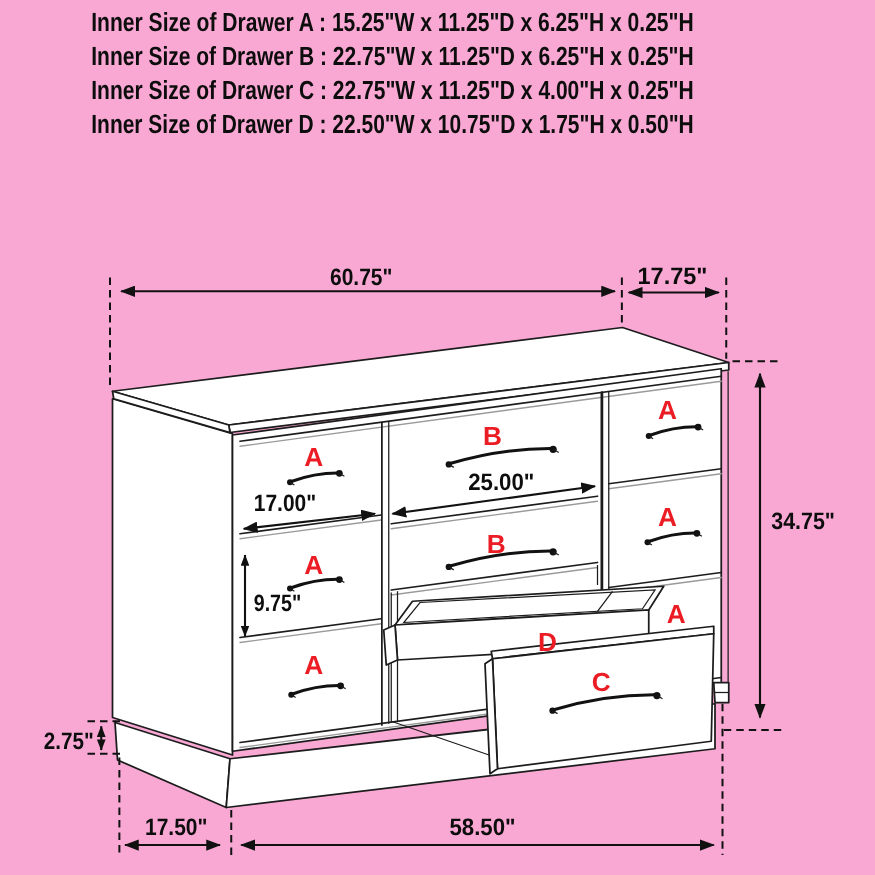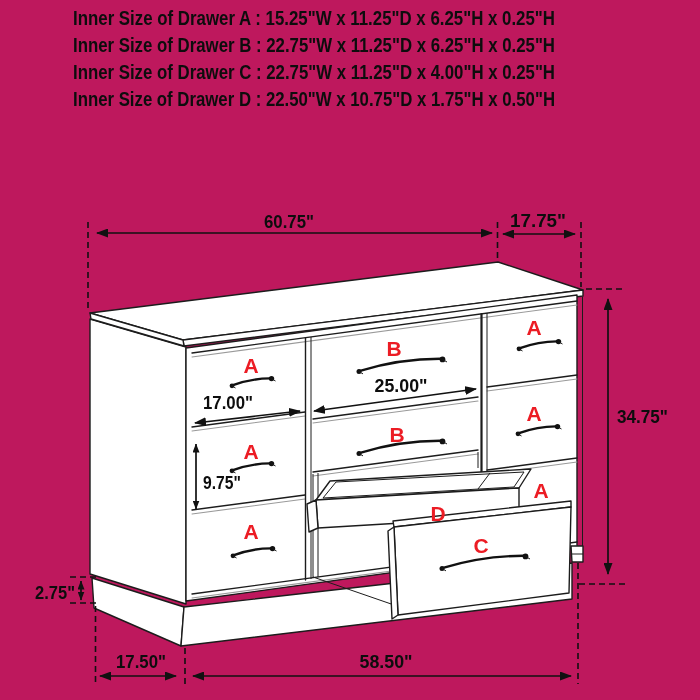--- a/index.html
+++ b/index.html
@@ -1,16 +1,16 @@
 <!DOCTYPE html>
 <html><head>
 <meta charset="utf-8">
 <style>
   html,body{margin:0;padding:0;background:#ffffff;}
-  .stage{position:relative;width:700px;height:700px;background:#be185d;overflow:hidden;text-align:right;}
+  .stage{position:relative;width:700px;height:700px;background:#f9a8d4;overflow:hidden;text-align:right;}
   svg{display:block;}
   .spec{font:bold 21px "Liberation Sans",sans-serif;fill:#0d0d0d;}
   .dimtxt{font:bold 19px "Liberation Sans",sans-serif;fill:#0d0d0d;}
   .red{font:bold 21px "Liberation Sans",sans-serif;}
   .wf{fill:#ffffff;stroke:#1c1c1c;stroke-width:1.4;stroke-linejoin:round;}
   .ln{fill:none;stroke:#1c1c1c;stroke-width:1.4;stroke-linecap:round;}
   .ln2{fill:none;stroke:#1c1c1c;stroke-width:2.2;stroke-linecap:round;}
   .gln{fill:none;stroke:#9a9a9a;stroke-width:1.1;stroke-linecap:round;}
   .thin{fill:none;stroke:#1c1c1c;stroke-width:1;}
   .dash{fill:none;stroke:#111;stroke-width:1.6;stroke-dasharray:6 4;}

